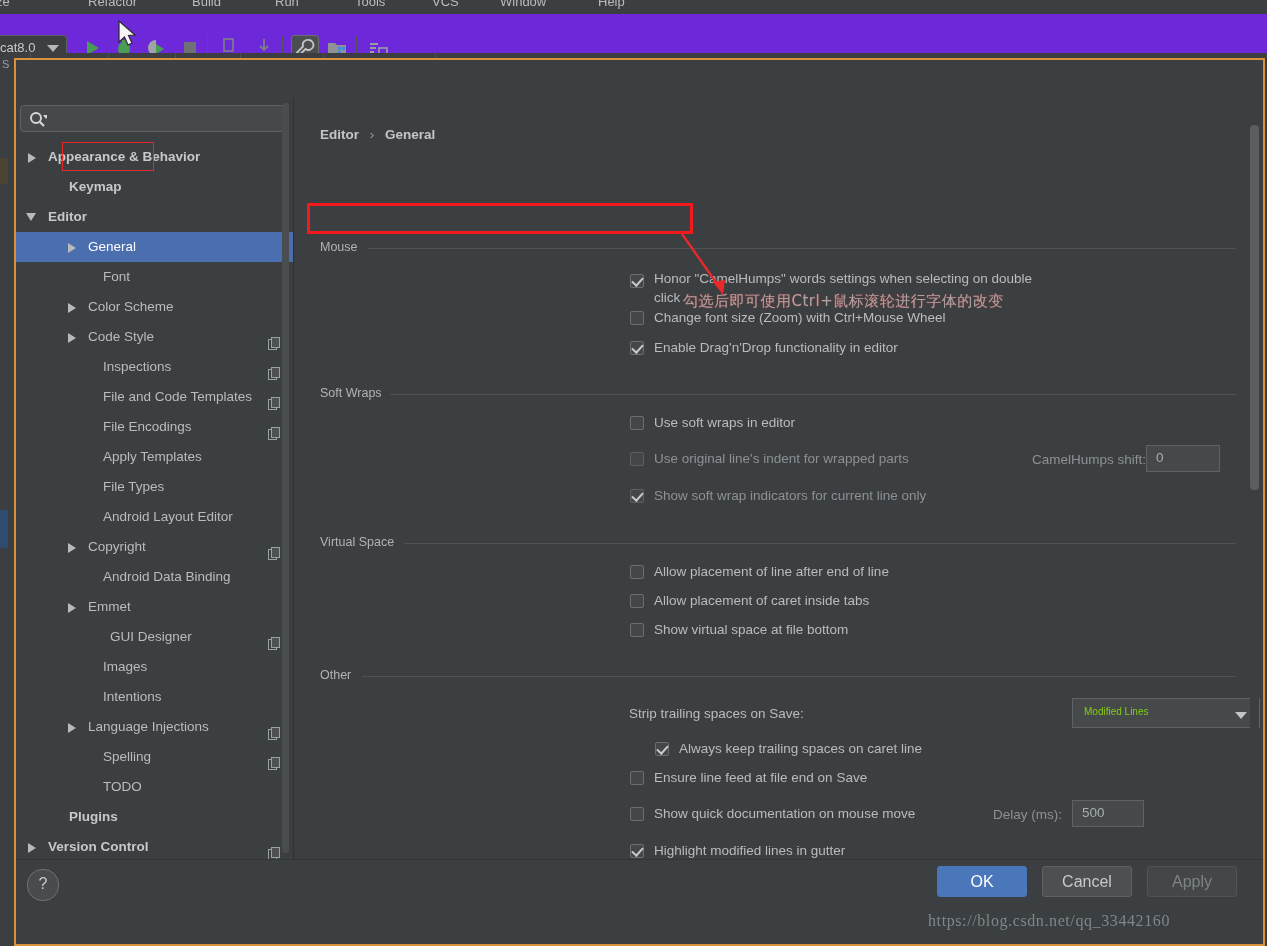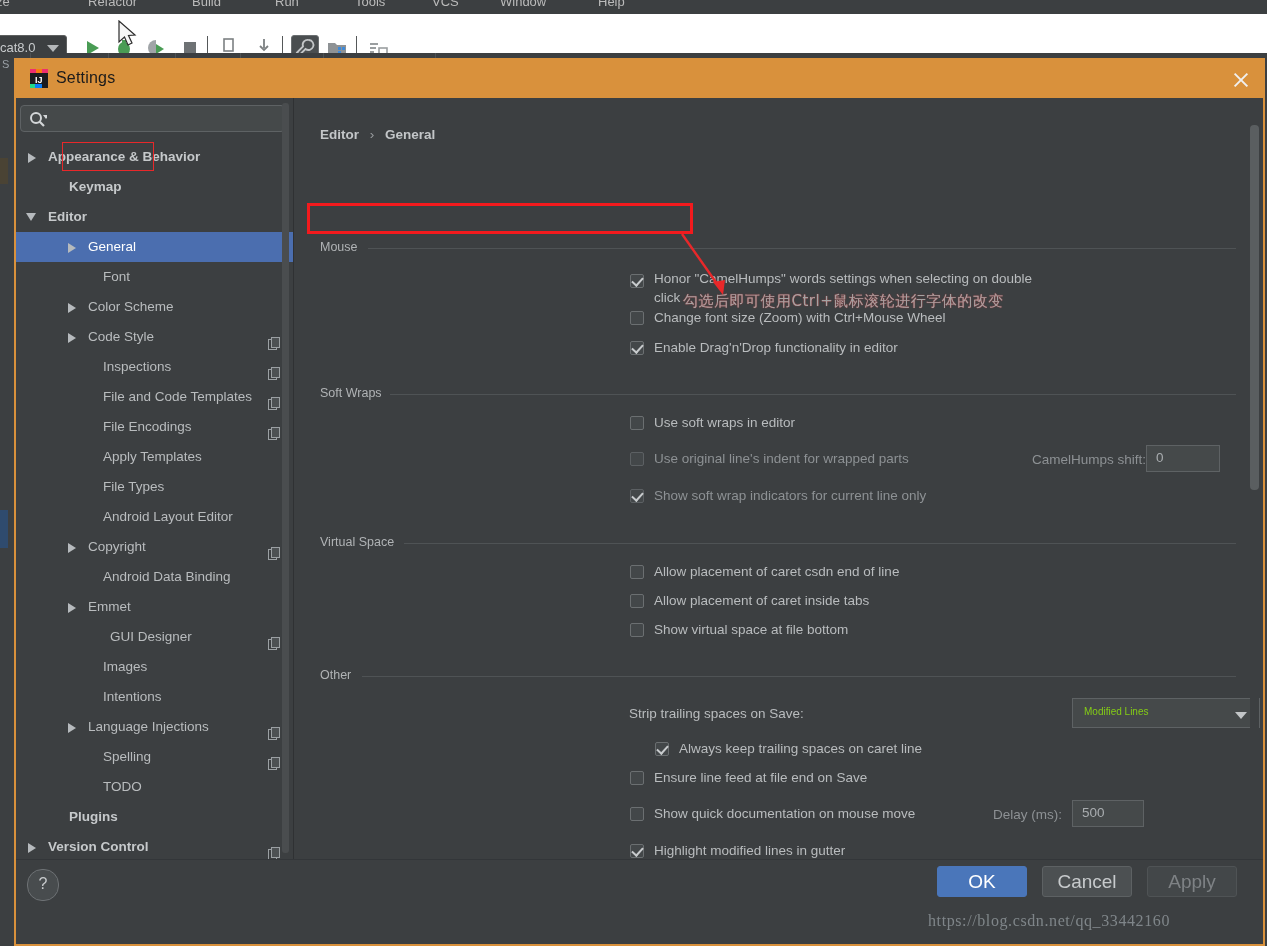--- a/index.html
+++ b/index.html
@@ -5,21 +5,21 @@
   html,body{margin:0;padding:0;background:#2b2b2b;}
   body{
     width:1267px;height:946px;overflow:hidden;position:relative;
     font-family:"Liberation Sans","DejaVu Sans",sans-serif;
     -webkit-font-smoothing:antialiased;
   }
   
   #ide{position:absolute;inset:0;background:#3c3f41;}
   #menubar{position:absolute;left:0;top:0;width:1267px;height:14px;background:#3c3f41;overflow:hidden;}
   #menubar .mi{position:absolute;top:-6px;color:#bbbbbb;font-size:13px;white-space:nowrap;}
-  #toolbar{position:absolute;left:0;top:14px;width:1267px;height:39px;background:#ffffff;border-bottom:1px solid #323232;}
+  #toolbar{position:absolute;left:0;top:14px;width:1267px;height:39px;background:#6d28d9;border-bottom:1px solid #323232;}
   #tabstrip{position:absolute;left:0;top:53px;width:1267px;height:9px;background:#3c3f41;}
   #tabstrip .notch{position:absolute;top:0;width:1px;height:9px;background:#4e5254;}
   .combo-run{
     position:absolute;left:-8px;top:21px;width:73px;height:25px;
     border:1px solid #5e6060;border-radius:3px;background:#3c3f41;
   }
   .combo-run .lbl{position:absolute;left:7px;top:4px;color:#c8cbcd;font-size:13px;}
   .combo-run .arr{position:absolute;right:7px;top:9px;width:0;height:0;border-left:6px solid transparent;border-right:6px solid transparent;border-top:7px solid #b4b7b9;}
   .tb-icon{position:absolute;top:22px;width:24px;height:24px;}
   .tb-sep{position:absolute;top:22px;width:1px;height:22px;background:#555859;}
@@ -96,21 +96,21 @@
   
   #redbox{position:absolute;left:307px;top:203px;width:386px;height:31px;border:3px solid #f31a1d;box-sizing:border-box;pointer-events:none;}
   #arrow{position:absolute;left:680px;top:232px;pointer-events:none;}
   #cntxt{position:absolute;left:683px;top:292px;font-size:15px;color:#a3a3a3;letter-spacing:.5px;white-space:nowrap;
      font-family:"DejaVu Sans","Liberation Sans",sans-serif;text-shadow:0 0 1px rgba(239,59,62,.9);}
 
   
   #footer{position:absolute;left:0;bottom:0;width:1247px;height:44px;background:#3c3f41;border-top:1px solid #333639;}
   #helpbtn{position:absolute;left:11px;top:9px;width:30px;height:30px;border-radius:15px;
      border:1px solid #6d7174;background:#484c4e;color:#c7cacc;font-size:16px;text-align:center;line-height:28px;cursor:pointer;}
-  .btn{position:absolute;top:6px;height:31px;border-radius:3px;font-size:19px;cursor:pointer;
+  .btn{position:absolute;top:6px;height:31px;border-radius:3px;font-size:16px;cursor:pointer;
      display:flex;align-items:center;justify-content:center;box-sizing:border-box;}
   #okbtn{left:921px;width:90px;background:#4a76ba;color:#ffffff;border:1px solid #4a76ba;}
   #cancelbtn{left:1026px;width:90px;background:#4c5052;color:#c7cacc;border:1px solid #5d6163;}
   #applybtn{left:1131px;width:90px;background:#434749;color:#7e8285;border:1px solid #4f5355;}
   #watermark{position:absolute;left:928px;top:912px;font-size:16px;color:#8b9296;opacity:.85;
      font-family:Liberation Serif, serif;letter-spacing:.6px;white-space:nowrap;}
   
   #cursor{position:absolute;left:118px;top:20px;pointer-events:none;}
 </style>
 </head>
@@ -214,35 +214,20 @@
 </div>
 
 <div id="cursor">
   <svg width="22" height="30" viewBox="0 0 22 30">
     <polygon points="1,1 1,22 6.5,17 10,25 14,23 10.5,15.5 17,15" fill="#f6f6f6" stroke="#2b2b2b" stroke-width="1.2"></polygon>
   </svg>
 </div>
 
 <div id="dialog">
 
-  <div id="titlebar">
-    <span class="logo">
-      <svg width="18" height="19" viewBox="0 0 18 19">
-        <rect x="0" y="0" width="18" height="19" fill="#1b1b1f"></rect>
-        <rect x="0" y="0" width="6" height="4" fill="#ef2e6e"></rect>
-        <rect x="6" y="0" width="6" height="4" fill="#f97a12"></rect>
-        <rect x="12" y="0" width="6" height="4" fill="#ef2e6e"></rect>
-        <rect x="0" y="15" width="5" height="4" fill="#21d789"></rect>
-        <rect x="5" y="15" width="7" height="4" fill="#087cfa"></rect>
-        <text x="5" y="14" font-family="Liberation Sans" font-size="9" fill="#ffffff" font-weight="bold">IJ</text>
-      </svg>
-    </span>
-    <span class="ttl">Settings</span>
-    <span class="closebtn"></span>
-  </div>
 
   <div id="body">
 
     <div id="sidebar">
       <div id="searchwrap">
         <svg width="18" height="16" viewBox="0 0 18 16">
           <circle cx="7" cy="7" r="5" fill="none" stroke="#d3d6d8" stroke-width="2"></circle>
           <path d="M10.7 10.7 L15 15" stroke="#d3d6d8" stroke-width="2.2"></path>
           <polygon points="14,4 20,4 17,8" fill="#d3d6d8"></polygon>
         </svg>
@@ -439,21 +424,21 @@
         <span class="box"></span>
         <span class="lbl">Show soft wrap indicators for current line only</span>
       </div>
 
       <div class="grp" style="top:437px;width:916px">
         <span class="gl">Virtual Space</span>
         <span class="gline" style="left:84px;width:832px"></span>
       </div>
       <div class="cb" style="left:336px;top:467px">
         <span class="box"></span>
-        <span class="lbl">Allow placement of caret csdn end of line</span>
+        <span class="lbl">Allow placement of line after end of line</span>
       </div>
       <div class="cb" style="left:336px;top:496px">
         <span class="box"></span>
         <span class="lbl">Allow placement of caret inside tabs</span>
       </div>
       <div class="cb" style="left:336px;top:525px">
         <span class="box"></span>
         <span class="lbl">Show virtual space at file bottom</span>
       </div>
 

